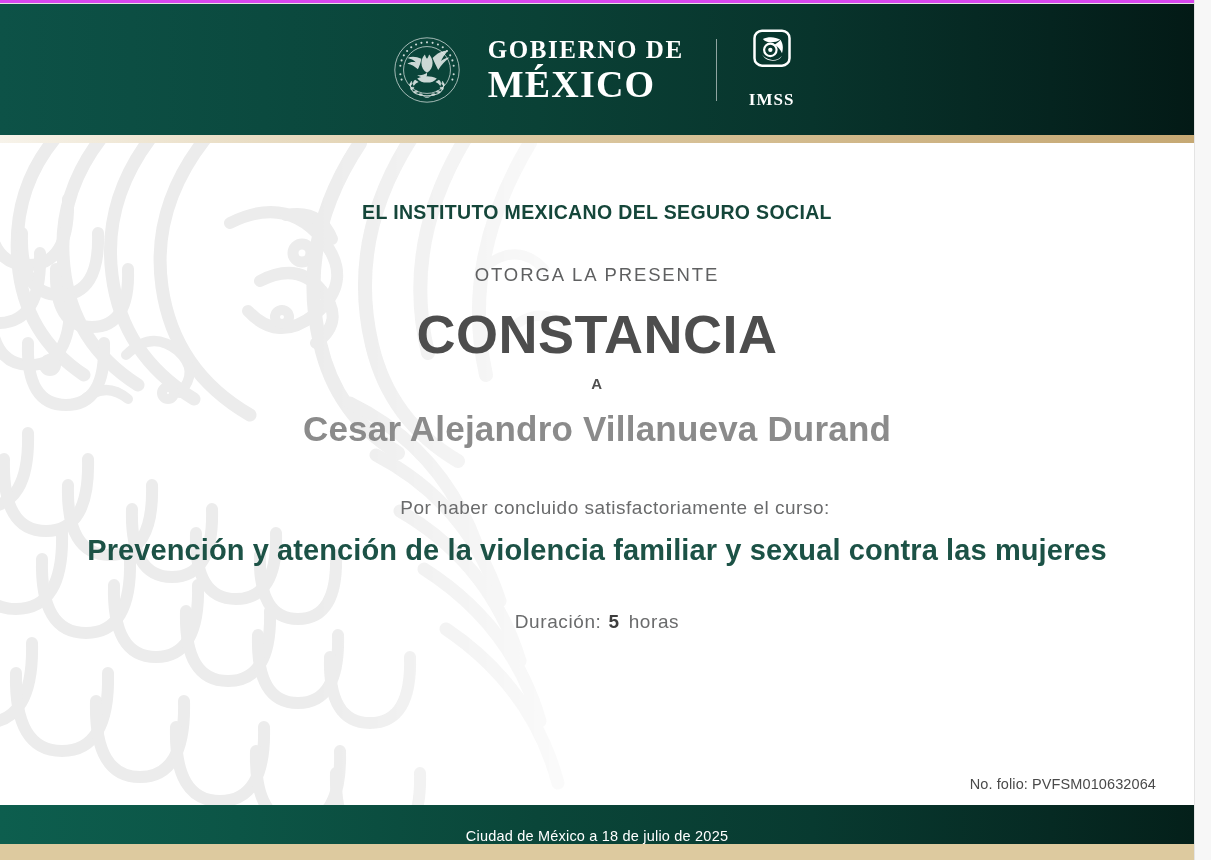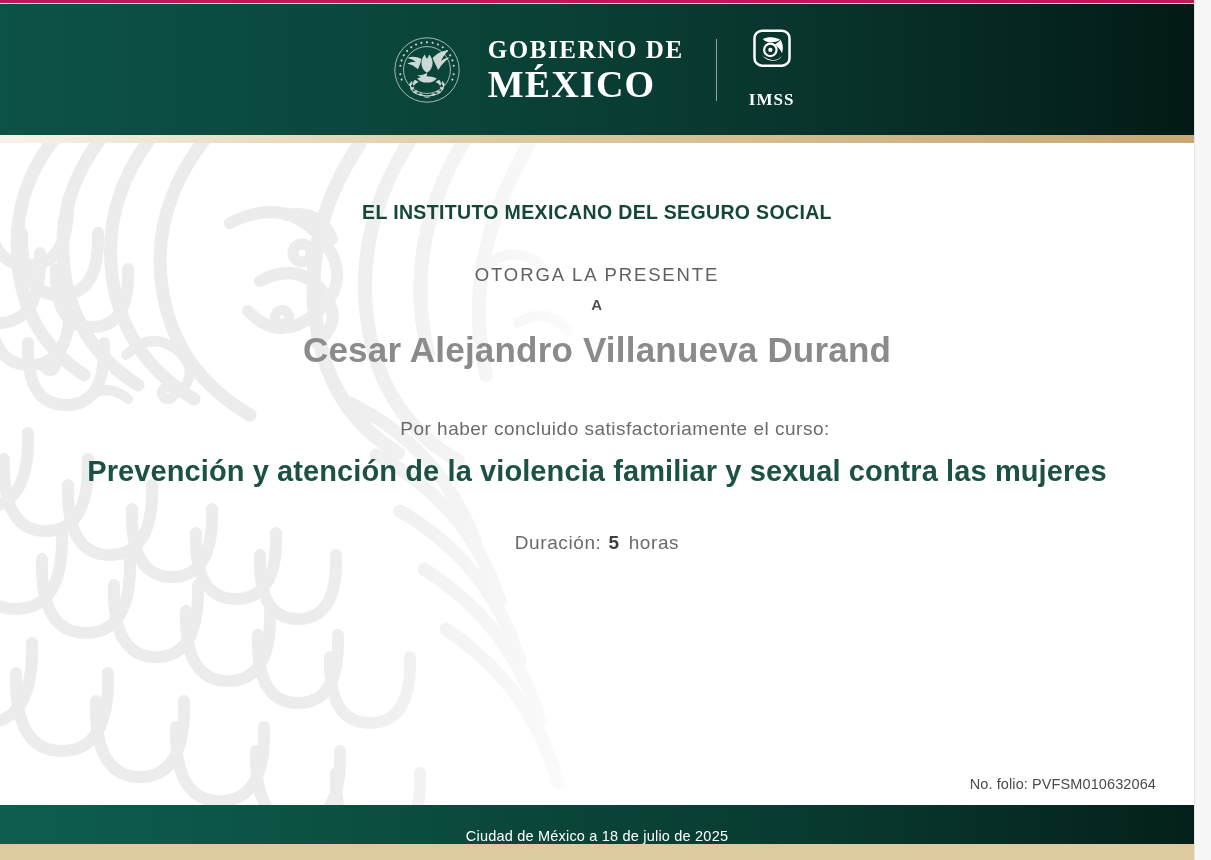--- a/index.html
+++ b/index.html
@@ -9,21 +9,21 @@
     width:1211px; height:860px;
     background:#f7f7f7;
     font-family:"Liberation Sans", sans-serif;
     overflow:hidden;
   }
 
   
   .viewport {
     position:relative;
     width:1211px; height:860px;
-    background:#be185d;
+    background:#d946ef;
     overflow:hidden;
   }
 
   .page {
     position:absolute;
     left:0; top:4px;
     width:1194px; height:856px;
     background:#ffffff;
     overflow:hidden;
     box-shadow:0 0 0 1px #e2e2e2;
@@ -442,20 +442,21 @@
 
         </g>
       </svg>
 
       <div class="content">
 
         <div class="inst-line">EL INSTITUTO MEXICANO DEL SEGURO SOCIAL</div>
 
         <div class="otorga-line">OTORGA LA PRESENTE</div>
 
+        <div class="constancia">CONSTANCIA</div>
 
         <div class="a-line">A</div>
 
         <div class="recipient">Cesar Alejandro Villanueva Durand</div>
 
         <div class="por-haber">Por haber concluido satisfactoriamente el curso:</div>
 
         <div class="course-title">Prevención y atención de la violencia familiar y sexual contra las mujeres</div>
 
         <div class="duration-row">

